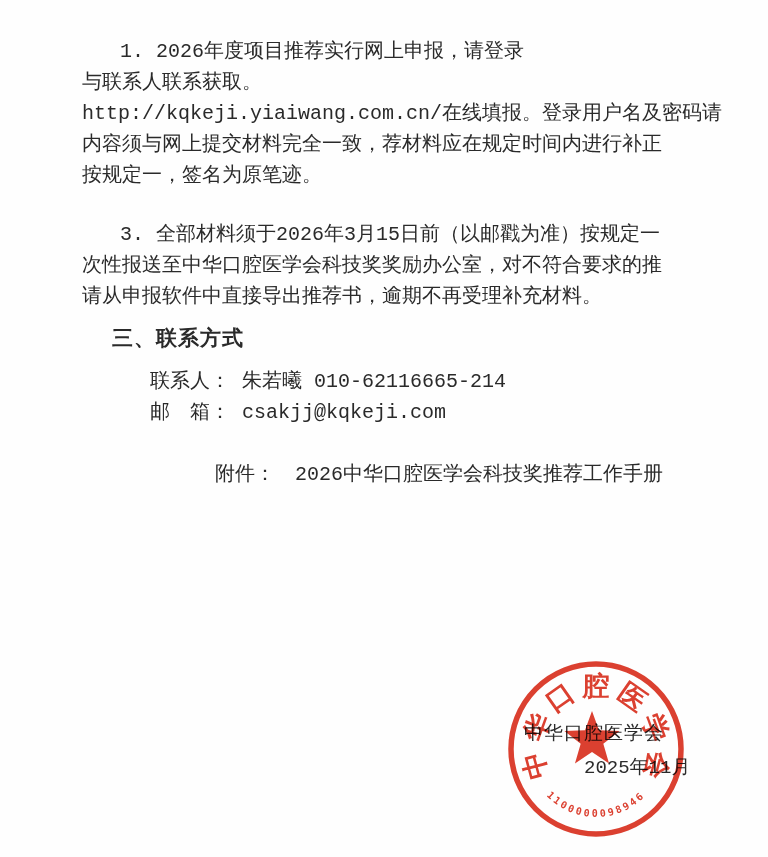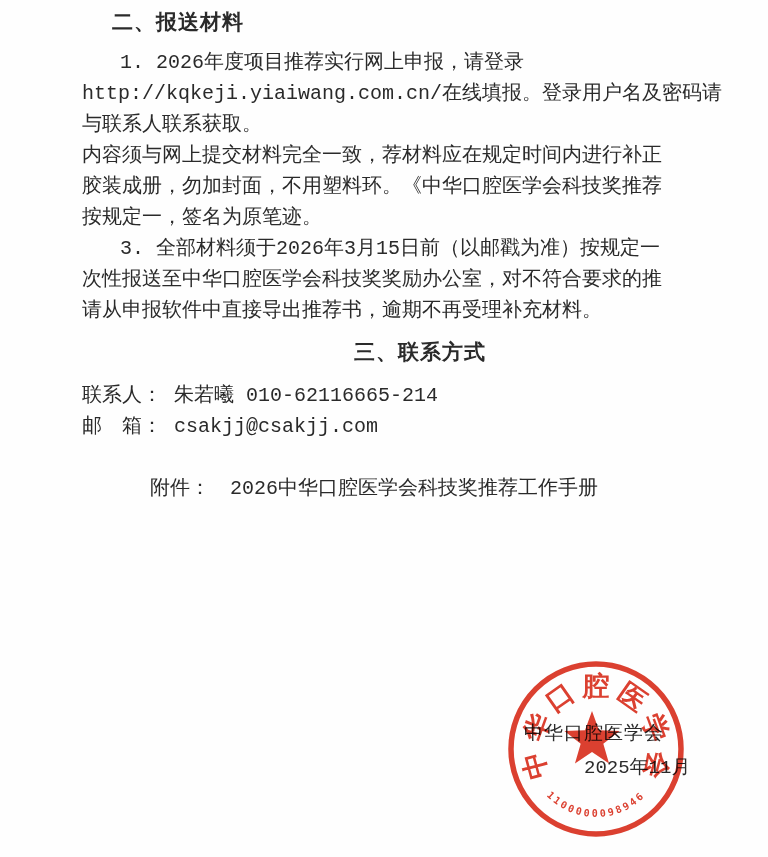--- a/index.html
+++ b/index.html
@@ -11,32 +11,32 @@
     font-family: "Liberation Mono", "DejaVu Sans Mono", monospace;
     color: #2a2a2a;
   }
   .doc {
     position: relative;
     padding: 8px 40px 0 82px;
     font-size: 20px;
     line-height: 31px;
   }
   .line { white-space: nowrap; height: 31px; }
-  .para .first { text-indent: 38px; }
+  .para .first { text-indent: 38px; margin-top: 28px; }
   .sec-heading {
     font-weight: 700;
     font-size: 21px;
     height: 31px;
     margin: 0 0 8px 30px;
     white-space: nowrap;
     letter-spacing: 1px;
   }
-  .sec-heading.second { margin: 12px 0 11px 30px; text-align: center; }
-  .contact-line { }
-  .attachment-line { margin-left: 68px; margin-top: 31px; }
+  .sec-heading.second { margin: 12px 0 11px 30px; }
+  .contact-line { margin-left: 68px; }
+  .attachment-line { margin-left: 68px; margin-top: 31px; text-align: center; }
 
   .signature {
     position: absolute;
     z-index: 1;
     color: #2b2b2b;
   }
   .sig-org  { left: 524px; top: 720px; font-size: 19px; letter-spacing: 1px; white-space: nowrap; }
   .sig-date { left: 556px; top: 754px; font-size: 19px; white-space: nowrap; margin-left: 28px; }
 
   .seal {
@@ -57,45 +57,43 @@
     font-weight: 700;
     letter-spacing: 2.5px;
     font-family: "DejaVu Sans Mono", monospace;
   }
 </style>
 </head>
 <body>
 
 <div class="doc">
 
-  <div class="sec-heading">二、报送材料</div>
 
   <div class="para">
     <div class="line first">1. 2026年度项目推荐实行网上申报，请登录</div>
+    <div class="line">与联系人联系获取。</div>
     <div class="line">http://kqkeji.yiaiwang.com.cn/在线填报。登录用户名及密码请</div>
-    <div class="line">与联系人联系获取。</div>
   </div>
 
   <div class="para">
     <div class="line">内容须与网上提交材料完全一致，荐材料应在规定时间内进行补正</div>
-    <div class="line">胶装成册，勿加封面，不用塑料环。《中华口腔医学会科技奖推荐</div>
     <div class="line">按规定一，签名为原笔迹。</div>
   </div>
 
   <div class="para">
     <div class="line first">3. 全部材料须于2026年3月15日前（以邮戳为准）按规定一</div>
     <div class="line">次性报送至中华口腔医学会科技奖奖励办公室，对不符合要求的推</div>
     <div class="line">请从申报软件中直接导出推荐书，逾期不再受理补充材料。</div>
   </div>
 
 
   <div class="sec-heading second">三、联系方式</div>
 
   <div class="line contact-line">联系人： 朱若曦 010-62116665-214</div>
-  <div class="line contact-line">邮　箱： csakjj@csakjj.com</div>
+  <div class="line contact-line">邮　箱： csakjj@kqkeji.com</div>
 
   <div class="line attachment-line">附件：　2026中华口腔医学会科技奖推荐工作手册</div>
 </div>
 
 <div class="signature sig-org">中华口腔医学会</div>
 <div class="signature sig-date">2025年11月</div>
 
 <svg class="seal" viewBox="0 0 200 200" xmlns="http://www.w3.org/2000/svg" aria-hidden="true">
   <circle cx="100" cy="100" r="85" fill="none" style="stroke: var(--seal-red); stroke-width: 5.5;"></circle>
   <polygon transform="translate(96,91)" points="0,-29 -6.99,-9.63 -27.58,-8.96 -11.32,3.68 -17.05,23.46 0,11.9 17.05,23.46 11.32,3.68 27.58,-8.96 6.99,-9.63" style="fill: var(--seal-red);"></polygon>

